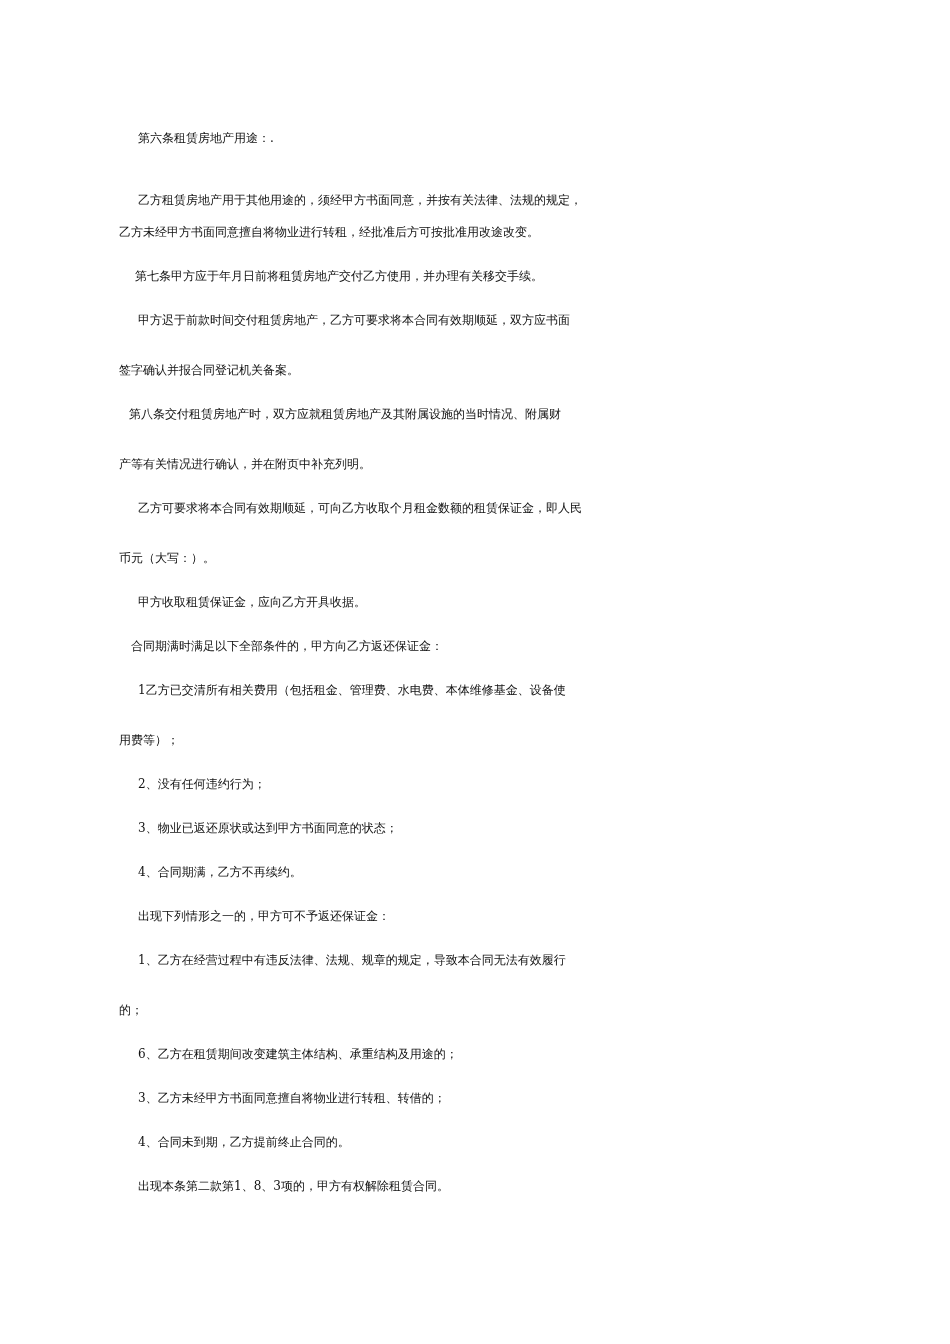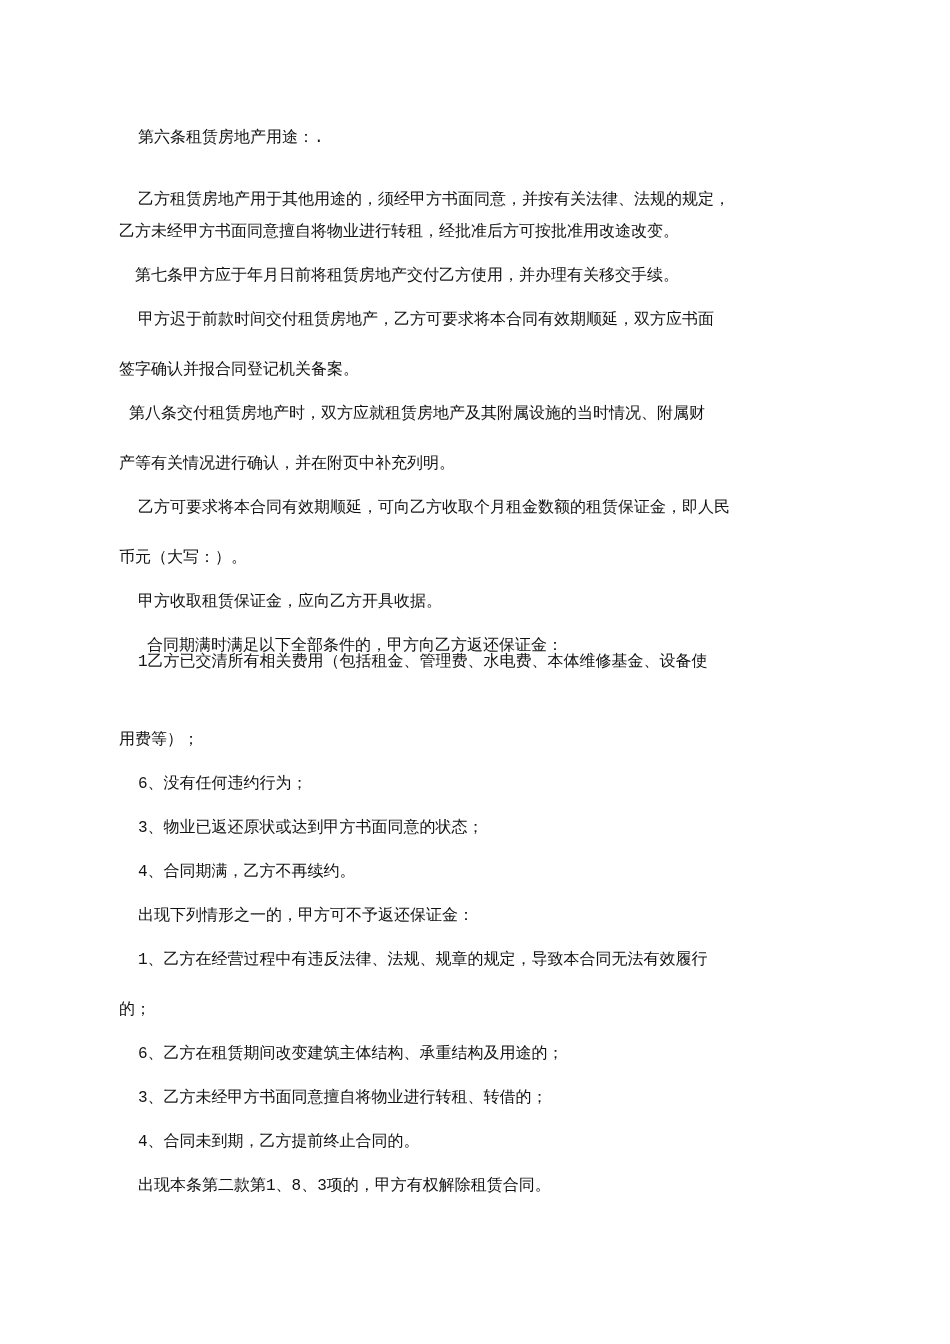--- a/index.html
+++ b/index.html
@@ -1,39 +1,39 @@
 <!DOCTYPE html>
 <html><head>
 <meta charset="utf-8">
 <style>
   html, body { margin: 0; padding: 0; background: #ffffff; }
   body { width: 950px; height: 1344px; position: relative; overflow: hidden;
          font-family: "DejaVu Serif", "Liberation Serif", serif; color: #111; }
-  .line { display: block; height: 40px; font-size: 16px; line-height: 40px; white-space: nowrap; font-family: Liberation Mono, monospace; }
+  .line { display: block; height: 40px; font-size: 12px; line-height: 40px; white-space: nowrap; }
   .ind { padding-left: 19px; }
 </style>
 </head>
 <body>
 
 <div class="doc">
   <div class="line" style="position:absolute;left:119px;top:118px;"><span class="ind">第六条租赁房地产用途：.</span></div>
   <div class="line" style="position:absolute;left:119px;top:180px;"><span class="ind">乙方租赁房地产用于其他用途的，须经甲方书面同意，并按有关法律、法规的规定，</span></div>
   <div class="line" style="position:absolute;left:119px;top:212px;"><span>乙方未经甲方书面同意擅自将物业进行转租，经批准后方可按批准用改途改变。</span></div>
   <div class="line" style="position:absolute;left:116px;top:256px;"><span class="ind">第七条甲方应于年月日前将租赁房地产交付乙方使用，并办理有关移交手续。</span></div>
   <div class="line" style="position:absolute;left:119px;top:300px;"><span class="ind">甲方迟于前款时间交付租赁房地产，乙方可要求将本合同有效期顺延，双方应书面</span></div>
   <div class="line" style="position:absolute;left:119px;top:350px;"><span>签字确认并报合同登记机关备案。</span></div>
   <div class="line" style="position:absolute;left:110px;top:394px;"><span class="ind">第八条交付租赁房地产时，双方应就租赁房地产及其附属设施的当时情况、附属财</span></div>
   <div class="line" style="position:absolute;left:119px;top:444px;"><span>产等有关情况进行确认，并在附页中补充列明。</span></div>
   <div class="line" style="position:absolute;left:119px;top:488px;"><span class="ind">乙方可要求将本合同有效期顺延，可向乙方收取个月租金数额的租赁保证金，即人民</span></div>
   <div class="line" style="position:absolute;left:119px;top:538px;text-align:center;"><span>币元（大写：）。</span></div>
   <div class="line" style="position:absolute;left:119px;top:582px;"><span class="ind">甲方收取租赁保证金，应向乙方开具收据。</span></div>
-  <div class="line" style="position:absolute;left:128px;top:626px;"><span class="ind">合同期满时满足以下全部条件的，甲方向乙方返还保证金：</span></div>
-  <div class="line" style="position:absolute;left:119px;top:642px;"><span class="ind">1乙方已交清所有相关费用（包括租金、管理费、水电费、本体维修基金、设备使</span></div>
+  <div class="line" style="position:absolute;left:112px;top:626px;"><span class="ind">合同期满时满足以下全部条件的，甲方向乙方返还保证金：</span></div>
+  <div class="line" style="position:absolute;left:119px;top:670px;"><span class="ind">1乙方已交清所有相关费用（包括租金、管理费、水电费、本体维修基金、设备使</span></div>
   <div class="line" style="position:absolute;left:119px;top:720px;"><span>用费等）；</span></div>
-  <div class="line" style="position:absolute;left:119px;top:764px;"><span class="ind">6、没有任何违约行为；</span></div>
+  <div class="line" style="position:absolute;left:119px;top:764px;"><span class="ind">2、没有任何违约行为；</span></div>
   <div class="line" style="position:absolute;left:119px;top:808px;"><span class="ind">3、物业已返还原状或达到甲方书面同意的状态；</span></div>
   <div class="line" style="position:absolute;left:119px;top:852px;"><span class="ind">4、合同期满，乙方不再续约。</span></div>
   <div class="line" style="position:absolute;left:119px;top:896px;"><span class="ind">出现下列情形之一的，甲方可不予返还保证金：</span></div>
   <div class="line" style="position:absolute;left:119px;top:940px;"><span class="ind">1、乙方在经营过程中有违反法律、法规、规章的规定，导致本合同无法有效履行</span></div>
   <div class="line" style="position:absolute;left:119px;top:990px;"><span>的；</span></div>
   <div class="line" style="position:absolute;left:119px;top:1034px;"><span class="ind">6、乙方在租赁期间改变建筑主体结构、承重结构及用途的；</span></div>
   <div class="line" style="position:absolute;left:119px;top:1078px;"><span class="ind">3、乙方未经甲方书面同意擅自将物业进行转租、转借的；</span></div>
   <div class="line" style="position:absolute;left:119px;top:1122px;"><span class="ind">4、合同未到期，乙方提前终止合同的。</span></div>
   <div class="line" style="position:absolute;left:119px;top:1166px;"><span class="ind">出现本条第二款第1、8、3项的，甲方有权解除租赁合同。</span></div>
 </div>

